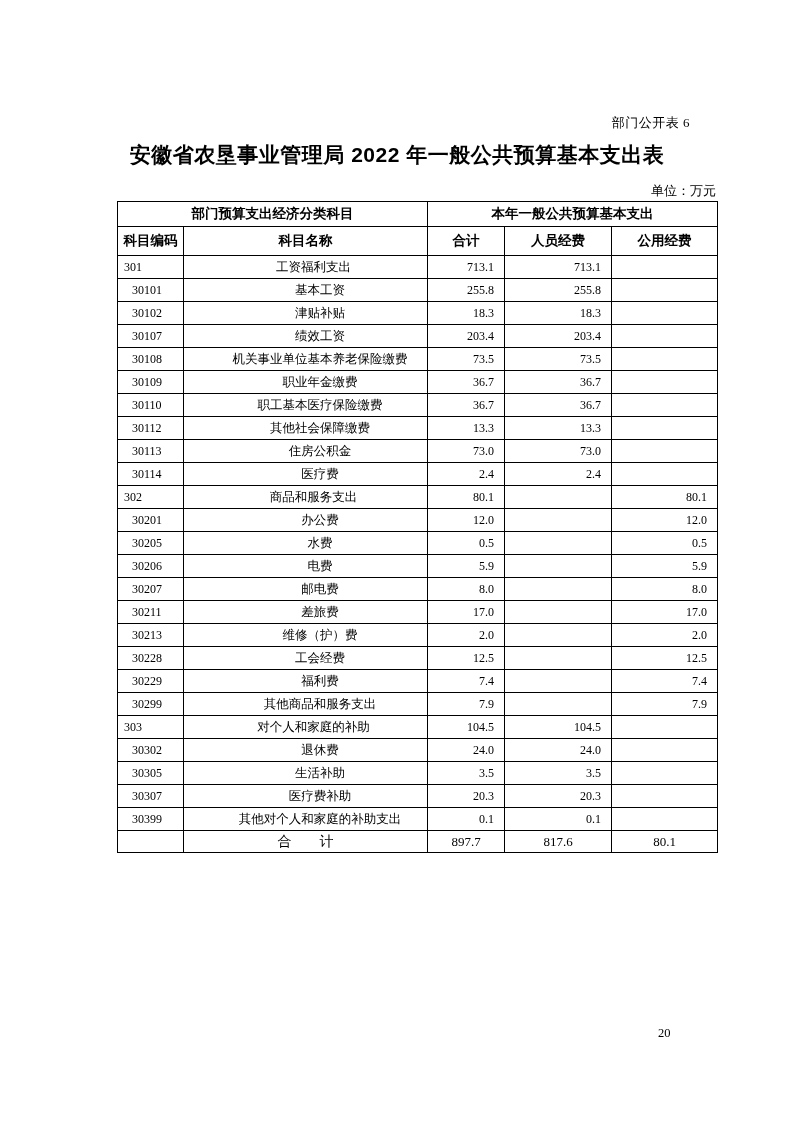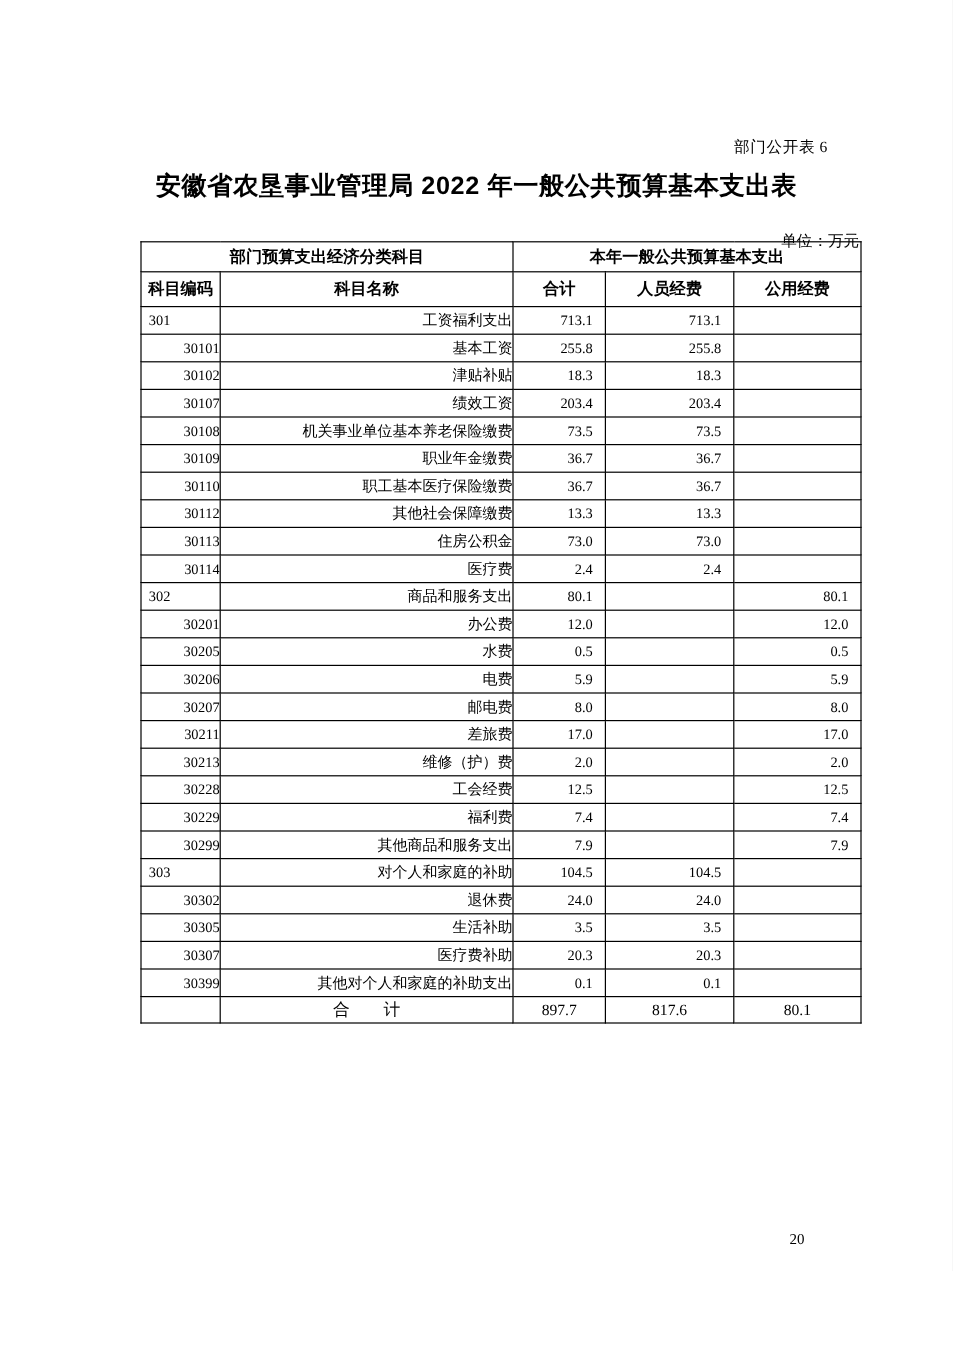--- a/index.html
+++ b/index.html
@@ -25,21 +25,21 @@
   .title {
     position: absolute;
     top: 141px; left: 0; width: 794px;
     text-align: center;
     font-size: 21px;
     font-weight: bold;
     letter-spacing: 0.5px;
   }
   .unit-label {
     position: absolute;
-    top: 192px; right: 78px;
+    top: 182px; right: 78px;
     font-size: 13px;
     font-family: "Liberation Serif", serif;
   }
   table.budget {
     position: absolute;
     top: 201px; left: 117px;
     width: 600px;
     border-collapse: collapse;
     table-layout: fixed;
   }
@@ -57,24 +57,24 @@
     font-size: 13.5px;
     font-weight: bold;
     text-align: center;
   }
   td.code {
     font-family: "Liberation Serif", serif;
     font-size: 12px;
     text-align: left;
   }
   td.code.lvl1 { padding-left: 6px; }
-  td.code.lvl2 { padding-left: 14px; text-align: right; }
+  td.code.lvl2 { padding-left: 14px; }
   td.name {
     font-size: 12.5px;
-    text-align: right;
+    text-align: center;
   }
   td.name.lvl1 { padding-left: 16px; }
   td.name.lvl2 { padding-left: 29px; }
   td.num {
     font-family: "Liberation Serif", serif;
     font-size: 12px;
     text-align: right;
     padding-right: 10px;
   }
   tr.total-row td {

